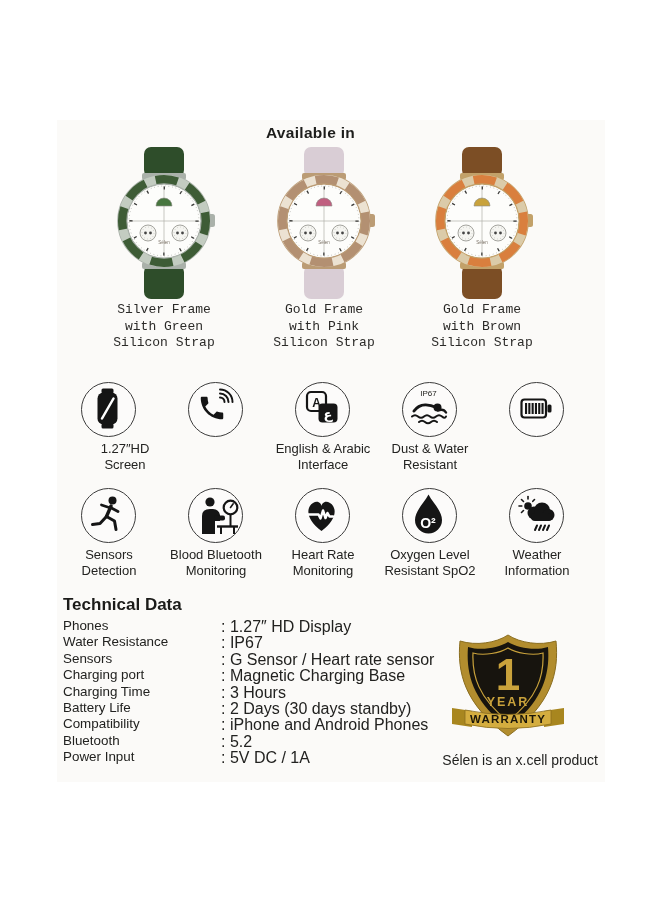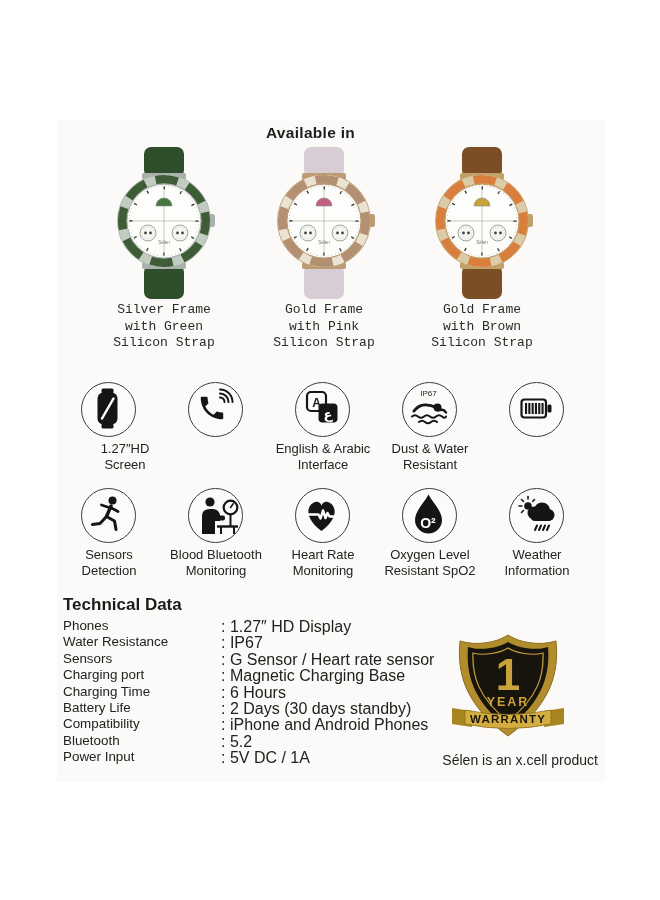--- a/index.html
+++ b/index.html
@@ -284,21 +284,21 @@
 
   <div class="abs spec-label" style="top:618px">Phones</div>
   <div class="abs spec-value" style="top:618px"><span>:</span>&nbsp;<span>1.27″ HD Display</span></div>
   <div class="abs spec-label" style="top:634.4px">Water Resistance</div>
   <div class="abs spec-value" style="top:634.4px"><span>:</span>&nbsp;<span>IP67</span></div>
   <div class="abs spec-label" style="top:650.8px">Sensors</div>
   <div class="abs spec-value" style="top:650.8px"><span>:</span>&nbsp;<span>G Sensor / Heart rate sensor</span></div>
   <div class="abs spec-label" style="top:667.2px">Charging port</div>
   <div class="abs spec-value" style="top:667.2px"><span>:</span>&nbsp;<span>Magnetic Charging Base</span></div>
   <div class="abs spec-label" style="top:683.6px">Charging Time</div>
-  <div class="abs spec-value" style="top:683.6px"><span>:</span>&nbsp;<span>6 Hours</span></div>
+  <div class="abs spec-value" style="top:683.6px"><span>:</span>&nbsp;<span>3 Hours</span></div>
   <div class="abs spec-label" style="top:700px">Battery Life</div>
   <div class="abs spec-value" style="top:700px"><span>:</span>&nbsp;<span>2 Days (30 days standby)</span></div>
   <div class="abs spec-label" style="top:716.4px">Compatibility</div>
   <div class="abs spec-value" style="top:716.4px"><span>:</span>&nbsp;<span>iPhone and Android Phones</span></div>
   <div class="abs spec-label" style="top:732.8px">Bluetooth</div>
   <div class="abs spec-value" style="top:732.8px"><span>:</span>&nbsp;<span>5.2</span></div>
   <div class="abs spec-label" style="top:749.2px">Power Input</div>
   <div class="abs spec-value" style="top:749.2px"><span>:</span>&nbsp;<span>5V DC / 1A</span></div>
 
   <svg class="abs" style="left:448px;top:630px" width="120" height="118" viewBox="0 0 120 118">

